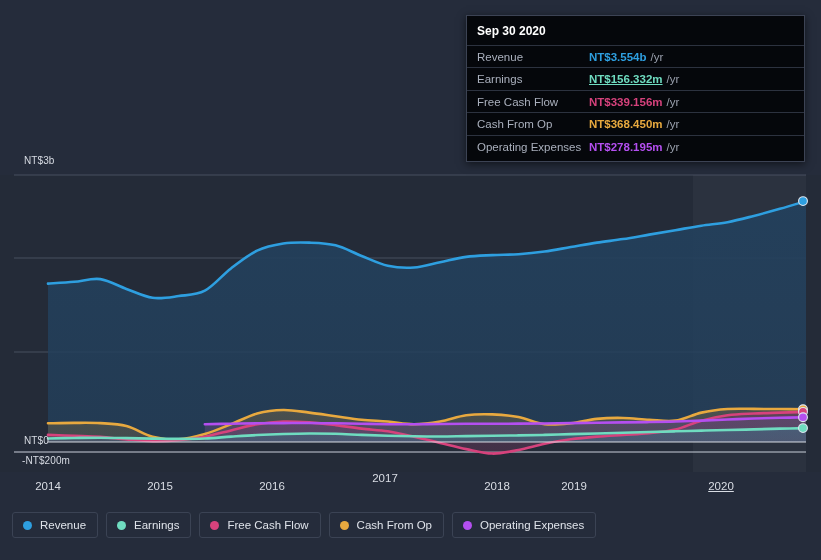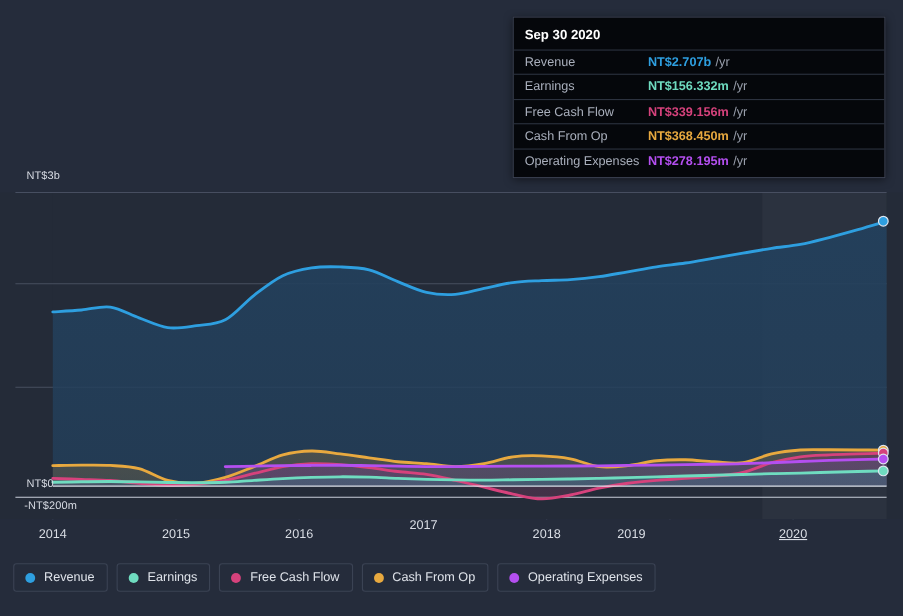--- a/index.html
+++ b/index.html
@@ -141,26 +141,26 @@
       <div class="xlab" style="left: 497px; top: 480px;">2018</div>
       <div class="xlab" style="left: 574px; top: 480px;">2019</div>
       <div class="xlab" style="left: 721px; top: 480px; text-decoration: underline;">2020</div>
     </div>
 
   <div class="tooltip">
     <div class="tt-date">Sep 30 2020</div>
     <div id="tt-rows">
         <div class="tt-row">
           <div class="tt-label">Revenue</div>
-          <div class="tt-val" style="color: rgb(46, 159, 224);">NT$2.707b</div>
+          <div class="tt-val" style="color: rgb(46, 159, 224);">NT$3.554b</div>
           <span class="tt-unit">/yr</span>
         </div>
         <div class="tt-row">
           <div class="tt-label">Earnings</div>
-          <div class="tt-val" style="color: rgb(111, 220, 192);">NT$156.332m</div>
+          <div class="tt-val" style="color: rgb(111, 220, 192); text-decoration: underline;">NT$156.332m</div>
           <span class="tt-unit">/yr</span>
         </div>
         <div class="tt-row">
           <div class="tt-label">Free Cash Flow</div>
           <div class="tt-val" style="color: rgb(214, 66, 124);">NT$339.156m</div>
           <span class="tt-unit">/yr</span>
         </div>
         <div class="tt-row">
           <div class="tt-label">Cash From Op</div>
           <div class="tt-val" style="color: rgb(232, 169, 63);">NT$368.450m</div>

